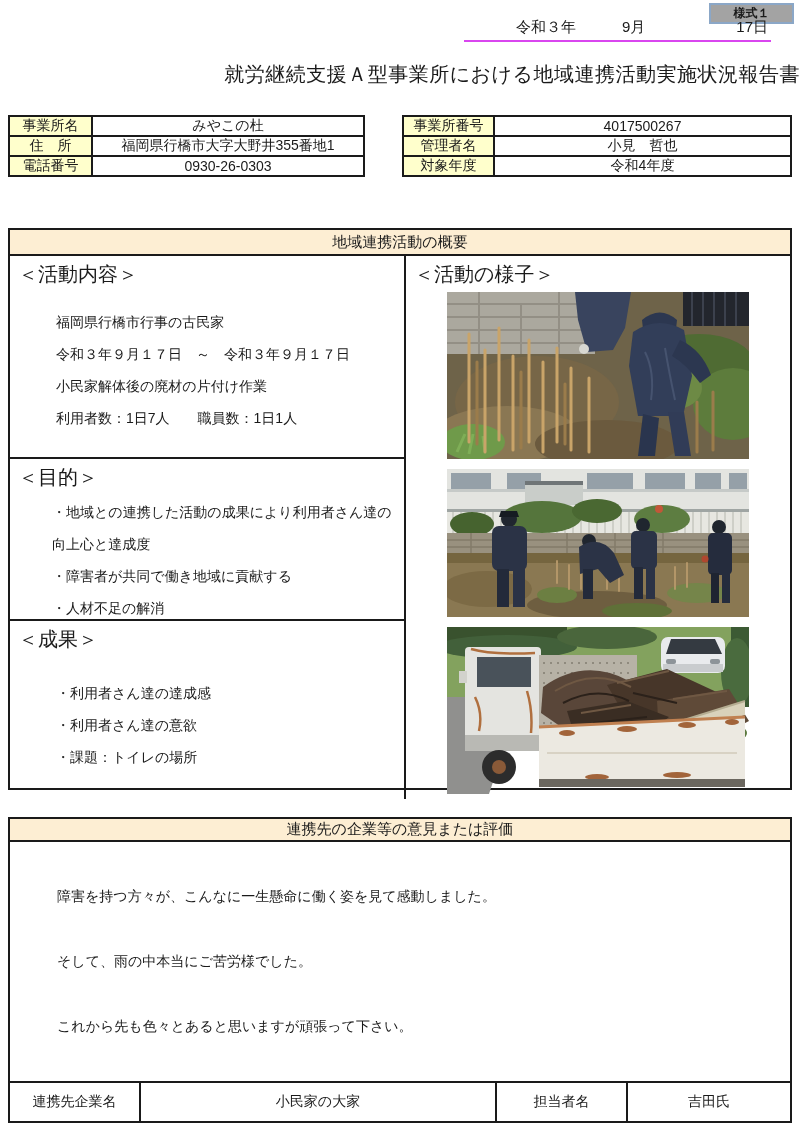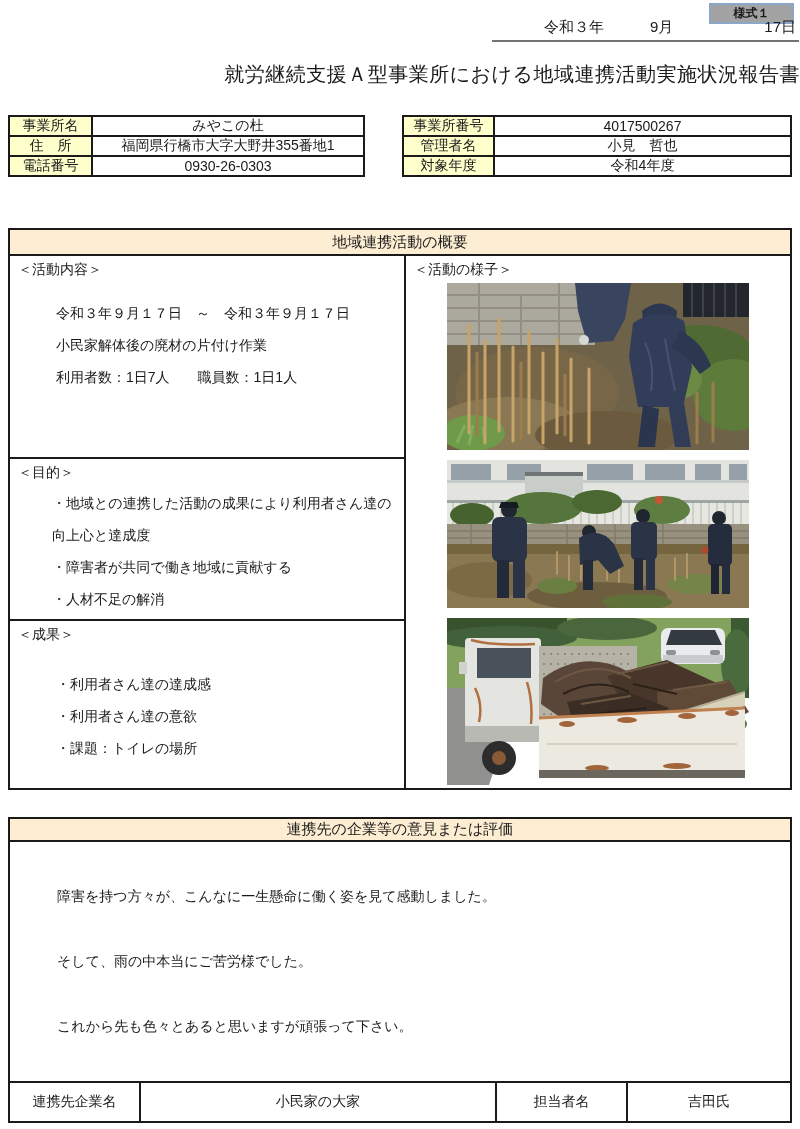--- a/index.html
+++ b/index.html
@@ -11,22 +11,22 @@
   }
 
   
   .form-code {
     position: absolute; top: 3px; left: 709px; width: 85px; height: 21px;
     border: 2px solid #8ba7c7; background: #a3a3a3;
     display: flex; align-items: center; justify-content: center;
     font-size: 12px; font-weight: bold;
   }
   .date-line {
-    position: absolute; top: 18px; left: 492px; width: 307px; height: 24px;
-    border-bottom: 2px solid #737373; font-size: 15px;
+    position: absolute; top: 18px; left: 464px; width: 307px; height: 24px;
+    border-bottom: 2px solid #d946ef; font-size: 15px;
   }
   .date-line span { position: absolute; bottom: 3px; }
   .date-y { left: 52px; }
   .date-m { left: 158px; }
   .date-d { right: 3px; }
 
   .doc-title {
     position: absolute; top: 61px; left: 0; width: 800px;
     text-align: right; font-size: 20px; letter-spacing: 0.5px;
   }
@@ -48,21 +48,21 @@
   .sec-header {
     height: 26px; background: #fdeed3; border-bottom: 2px solid #1a1a1a;
     display: flex; align-items: center; justify-content: center; font-size: 15px;
   }
   .ov-body { display: grid; grid-template-columns: 396px 1fr; height: 532px; }
   .ov-left { border-right: 2px solid #1a1a1a; display: flex; flex-direction: column; }
   .ov-row { padding: 5px 8px; }
   .row-activity { height: 203px; border-bottom: 2px solid #1a1a1a; }
   .row-purpose  { height: 162px; border-bottom: 2px solid #1a1a1a; }
   .row-results  { flex: 1; }
-  .cell-heading { font-size: 14px; }
+  .cell-heading { font-size: 20px; }
   .lines { line-height: 32px; }
   .row-activity .lines { margin: 18px 0 0 38px; }
   .row-purpose  .lines { margin: 5px 0 0 34px; }
   .row-results  .lines { margin: 24px 0 0 38px; }
 
   .ov-right { padding: 5px 8px; display: flex; flex-direction: column; }
   .photos { margin-top: 4px; display: flex; flex-direction: column; gap: 10px; align-items: center; }
   .photo { display: block; }
 
   
@@ -141,20 +141,21 @@
   </table>
 
 <div class="overview">
   <div class="sec-header">地域連携活動の概要</div>
   <div class="ov-body">
     <div class="ov-left">
 
       <div class="ov-row row-activity">
         <div class="cell-heading">＜活動内容＞</div>
         <div class="lines">
+          <div>福岡県行橋市行事の古民家</div>
           <div>令和３年９月１７日　～　令和３年９月１７日</div>
           <div>小民家解体後の廃材の片付け作業</div>
           <div>利用者数：1日7人　　職員数：1日1人</div>
         </div>
       </div>
 
       <div class="ov-row row-purpose">
         <div class="cell-heading">＜目的＞</div>
         <div class="lines">
           <div>・地域との連携した活動の成果により利用者さん達の</div>

